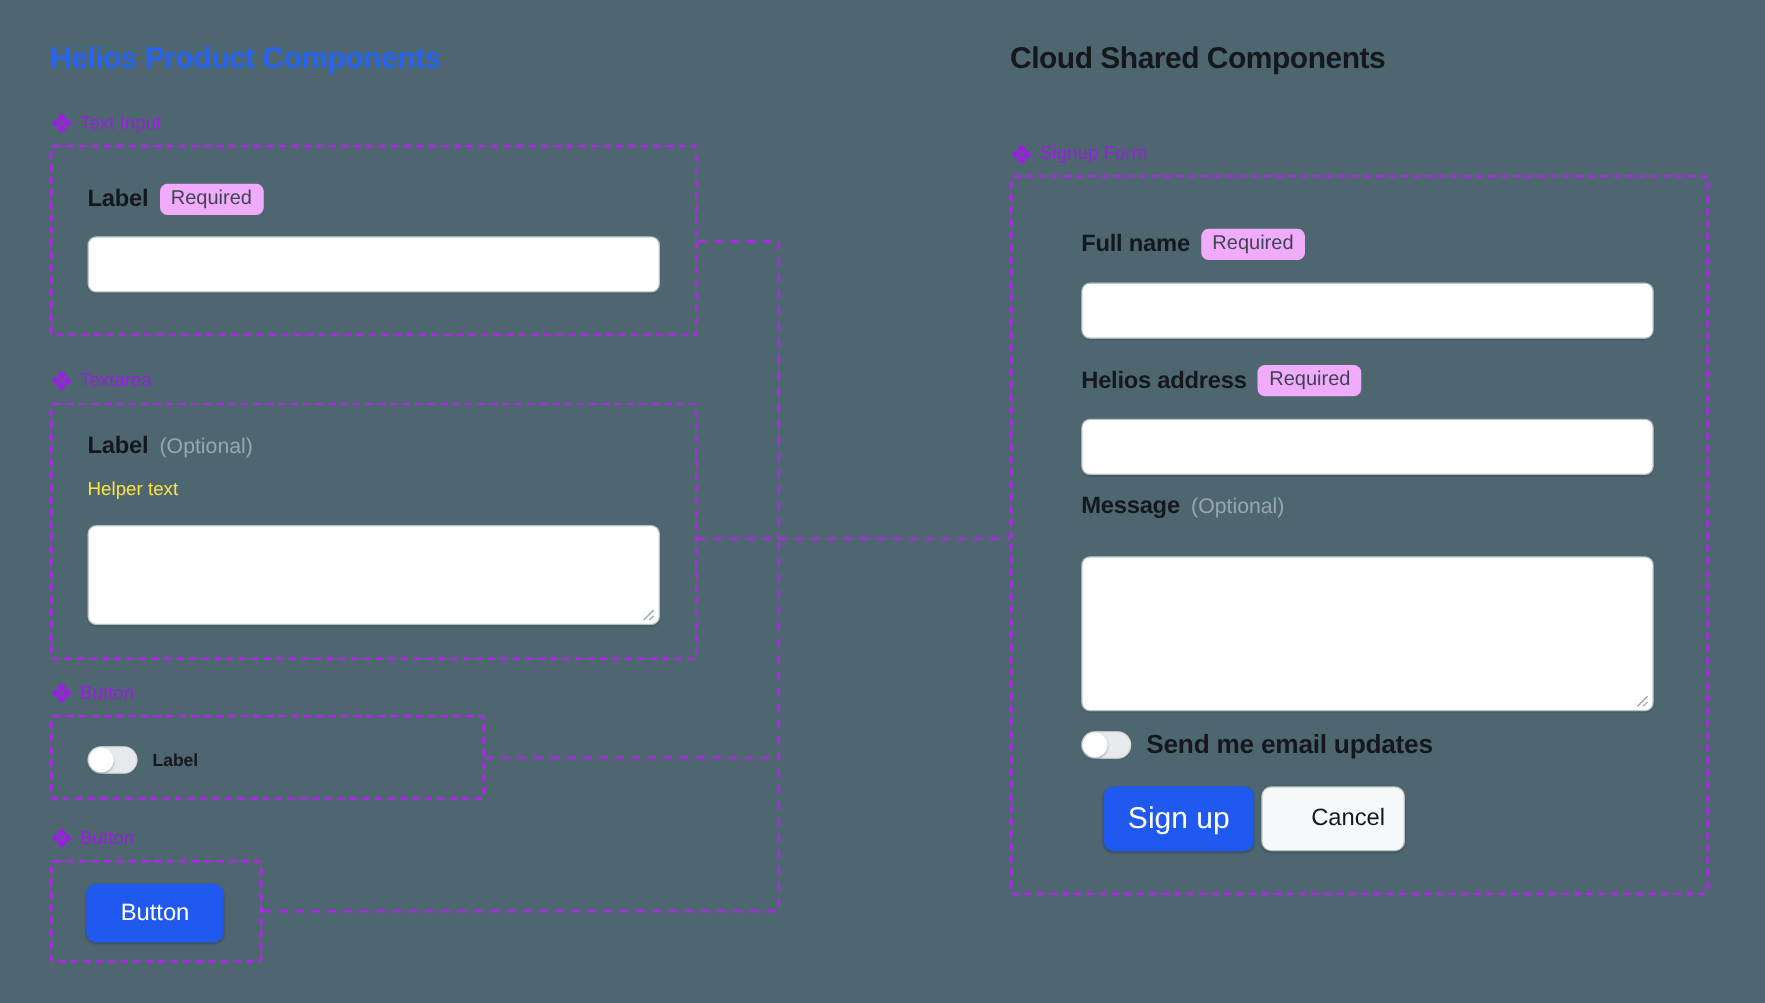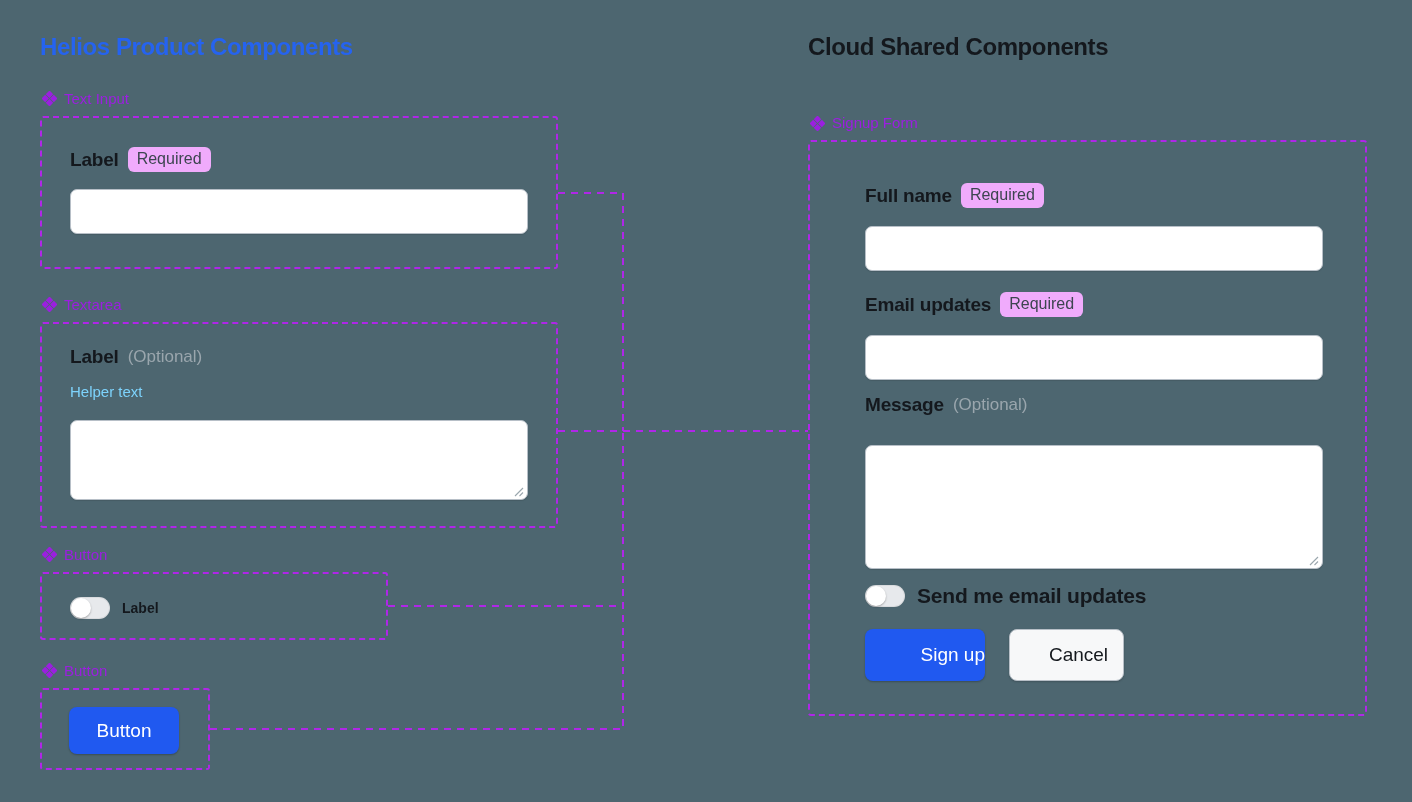--- a/index.html
+++ b/index.html
@@ -78,21 +78,21 @@
     font-weight: normal;
     line-height: 1.25;
   }
   .optional {
     font-size: 17px;
     color: #9aa6ad;
     font-weight: normal;
   }
   .helper {
     font-size: 15px;
-    color: #7dd3fc;
+    color: #fde047;
     margin-top: 7px;
   }
 
   .text-input {
     display: block;
     background: #ffffff;
     border: 1px solid #b7bfc7;
     border-radius: 7px;
     box-shadow: 0 1px 1px rgba(0,0,0,0.10);
     width: 100%;
@@ -196,21 +196,21 @@
 
   #sf-email-label { position: absolute; left: 55px; top: 150px; }
   #sf-email-input { position: absolute; left: 55px; top: 193px; width: 458px; height: 45px; }
 
   #sf-msg-label { position: absolute; left: 55px; top: 252px; }
   #sf-msg-wrap { position: absolute; left: 55px; top: 303px; width: 458px; }
   #sf-msg-box { height: 124px; }
 
   #sf-toggle-row { position: absolute; left: 55px; top: 442px; }
 
-  #sf-signup-btn { position: absolute; left: 55px; top: 487px; width: 120px; height: 52px; font-size: 19px; text-align: right; }
+  #sf-signup-btn { position: absolute; left: 73px; top: 487px; width: 120px; height: 52px; font-size: 24px; }
   #sf-cancel-btn { position: absolute; left: 199px; top: 487px; width: 115px; height: 52px; font-size: 19px; }
 </style>
 </head>
 <body>
 
 <div class="canvas">
 
   <svg class="connectors" viewBox="0 0 1412 802" width="1412" height="802">
     <g fill="none" stroke="#b026e8" stroke-width="2" stroke-dasharray="7 6">
 
@@ -327,21 +327,21 @@
 
   <div class="frame" id="frame-signup">
 
     <div class="field-label-row" id="sf-name-label">
       <span class="field-label">Full name</span>
       <span class="badge">Required</span>
     </div>
     <input class="text-input" id="sf-name-input" type="text" value="" placeholder="" style="">
 
     <div class="field-label-row" id="sf-email-label">
-      <span class="field-label">Email updates</span>
+      <span class="field-label">Helios address</span>
       <span class="badge">Required</span>
     </div>
     <input class="text-input" id="sf-email-input" type="email" value="" placeholder="" style="">
 
     <div class="field-label-row" id="sf-msg-label">
       <span class="field-label">Message</span>
       <span class="optional">(Optional)</span>
     </div>
     <div class="ta-wrap" id="sf-msg-wrap">
       <textarea class="text-area" id="sf-msg-box" placeholder="" style=""></textarea>

